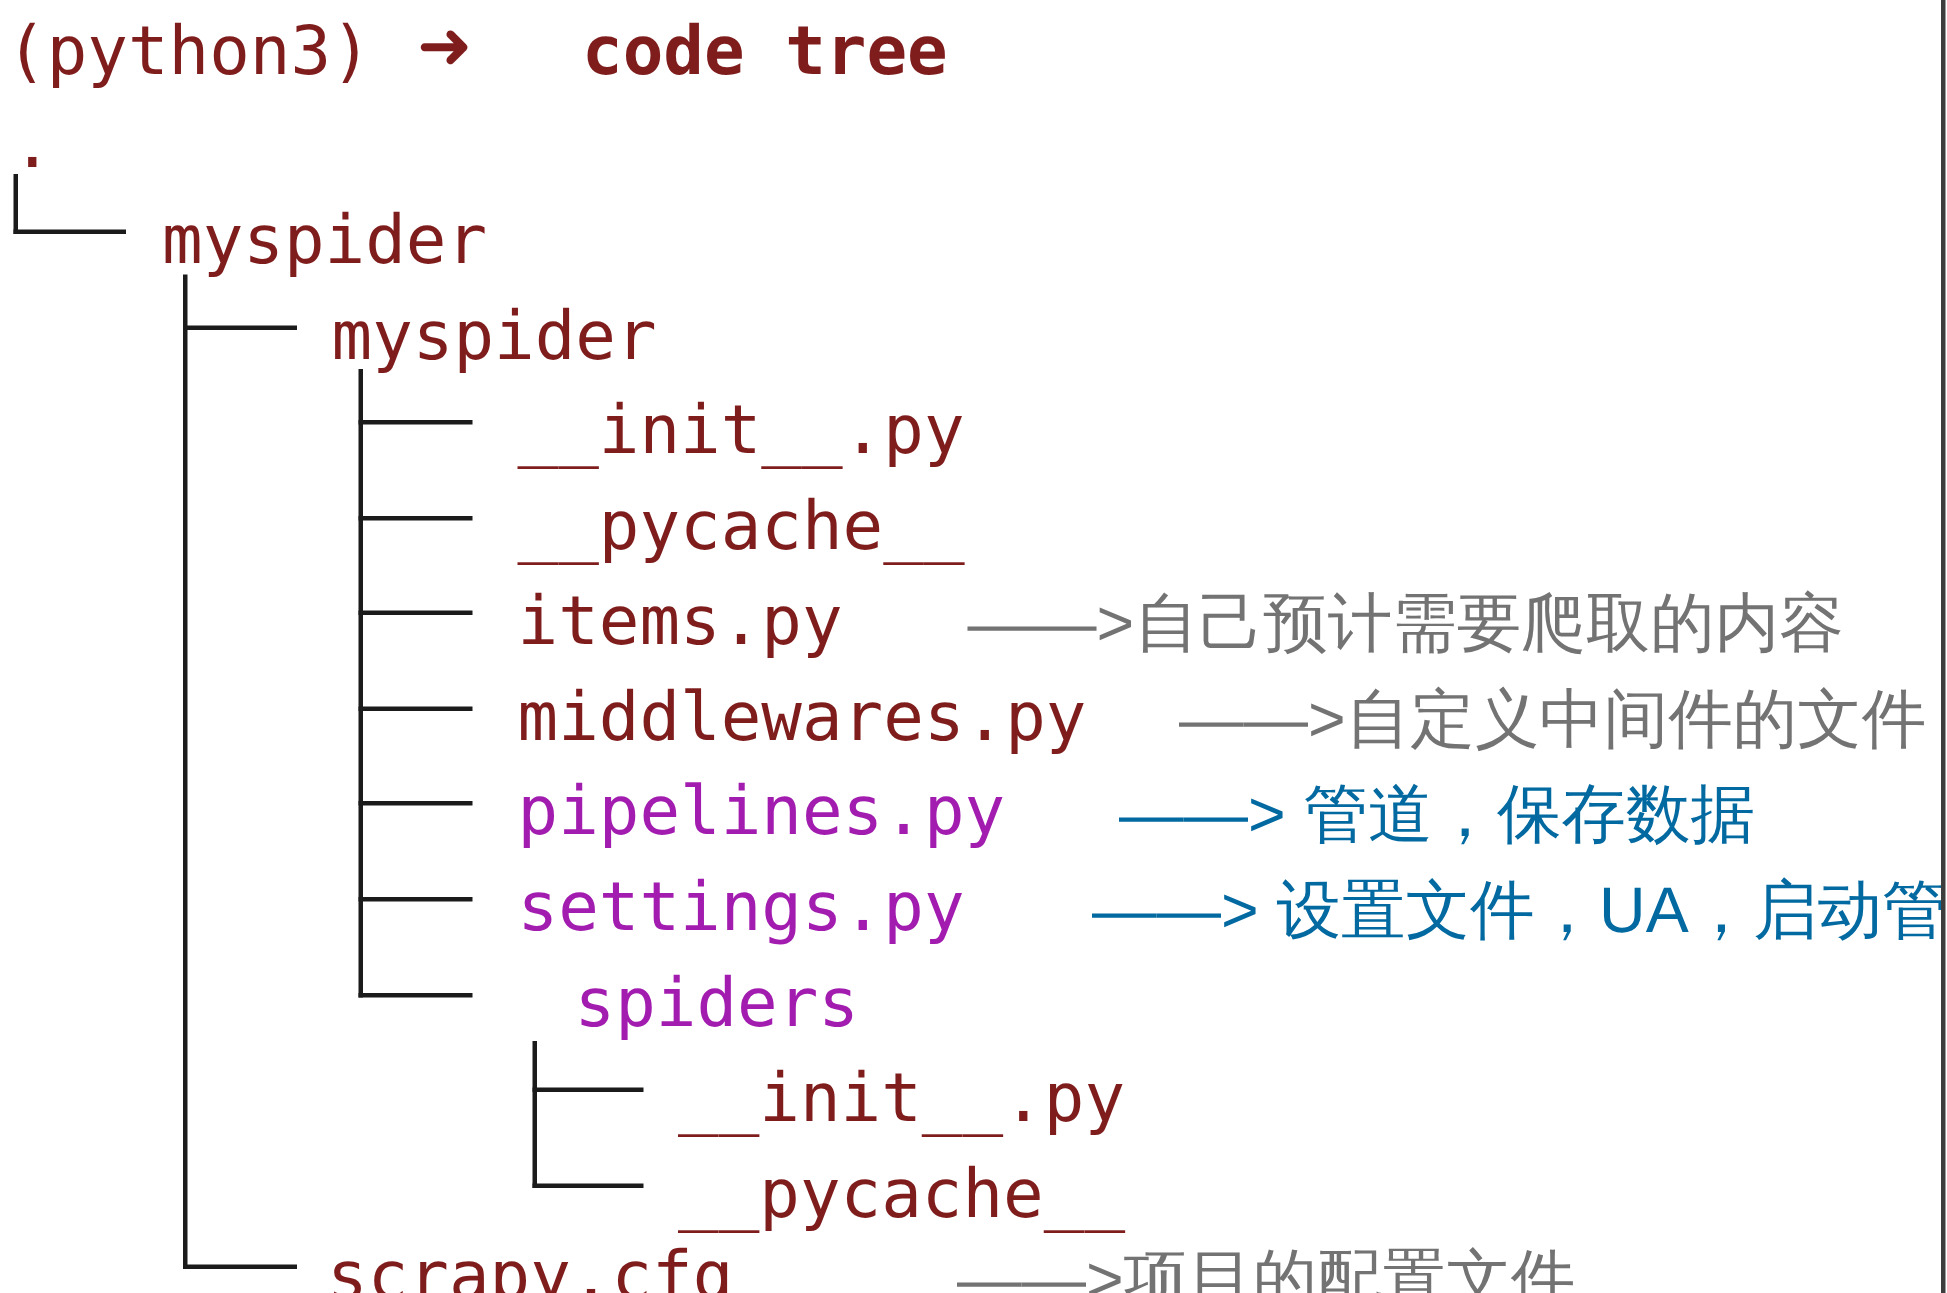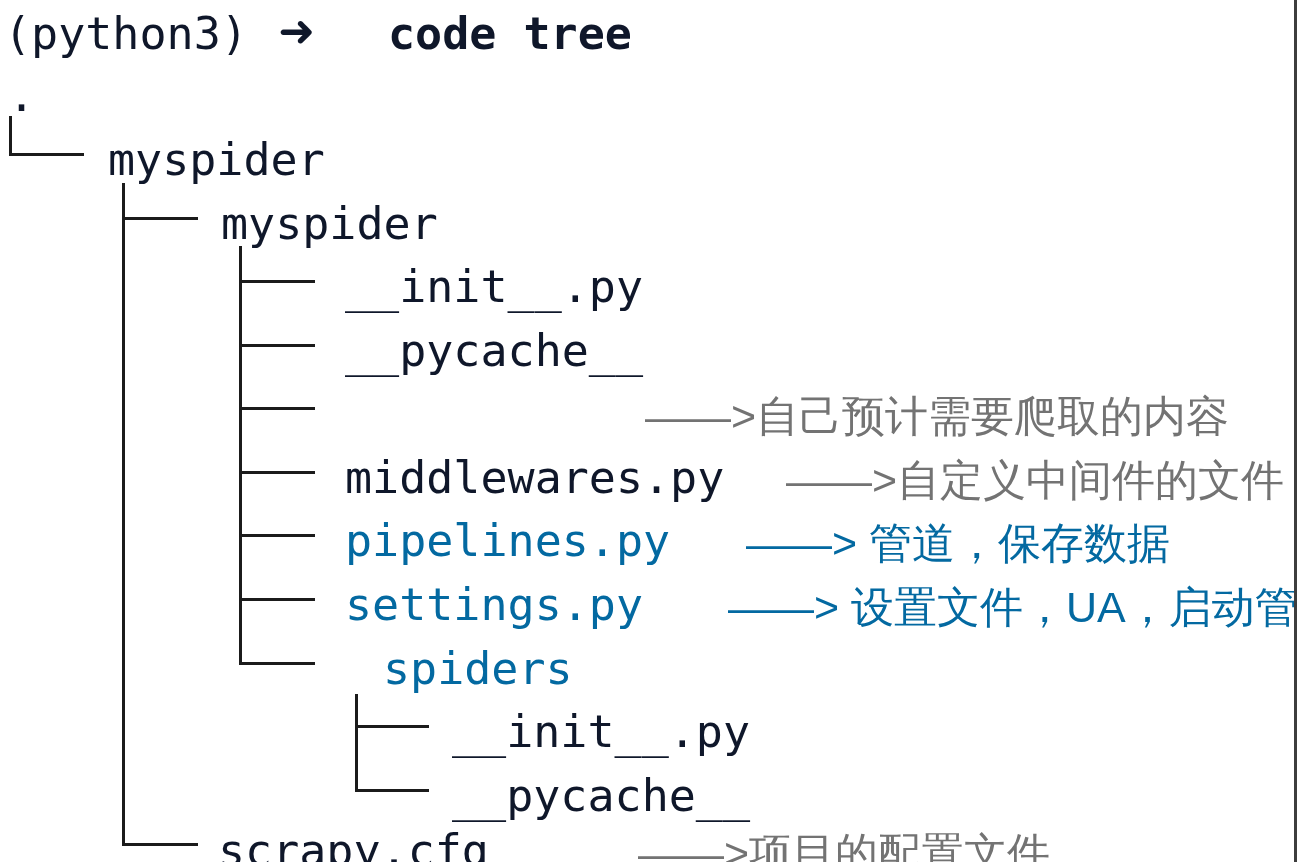--- a/index.html
+++ b/index.html
@@ -10,24 +10,24 @@
     height: 862px;
     background: #ffffff;
     overflow: hidden;
     font-family: "DejaVu Sans Mono", monospace;
     color: #1a1a1a;
   }
   
   .t {
     position: absolute;
     font: 45px/50px "DejaVu Sans Mono", monospace;
-    color: #0f172a;
+    color: #7f1d1d;
     white-space: pre;
   }
-  .red { color: #0369a1; }
+  .red { color: #a21caf; }
   .ann {
     position: absolute;
     font: 43px/50px "Liberation Sans", "DejaVu Sans", sans-serif;
     color: #737373;
     white-space: pre;
     letter-spacing: 0px;
   }
   .ann.red { color: #0369a1; }
 
   
@@ -111,20 +111,21 @@
   <div id="h3f" class="hline"></div>
   <div id="h3g" class="hline"></div>
   <div id="v4" class="vline"></div>
   <div id="h4a" class="hline"></div>
   <div id="h4b" class="hline"></div>
 
   <span id="n0" class="t">myspider</span>
   <span id="n1" class="t">myspider</span>
   <span id="n2" class="t">__init__.py</span>
   <span id="n3" class="t">__pycache__</span>
+  <span id="n4" class="t">items.py</span>
   <span id="n5" class="t">middlewares.py</span>
   <span id="n6" class="t red">pipelines.py</span>
   <span id="n7" class="t red">settings.py</span>
   <span id="n8" class="t red">spiders</span>
   <span id="n9" class="t">__init__.py</span>
   <span id="n10" class="t">__pycache__</span>
   <span id="n11" class="t">scrapy.cfg</span>
 
   <span id="a4" class="ann">——&gt;自己预计需要爬取的内容</span>
   <span id="a5" class="ann">——&gt;自定义中间件的文件</span>

